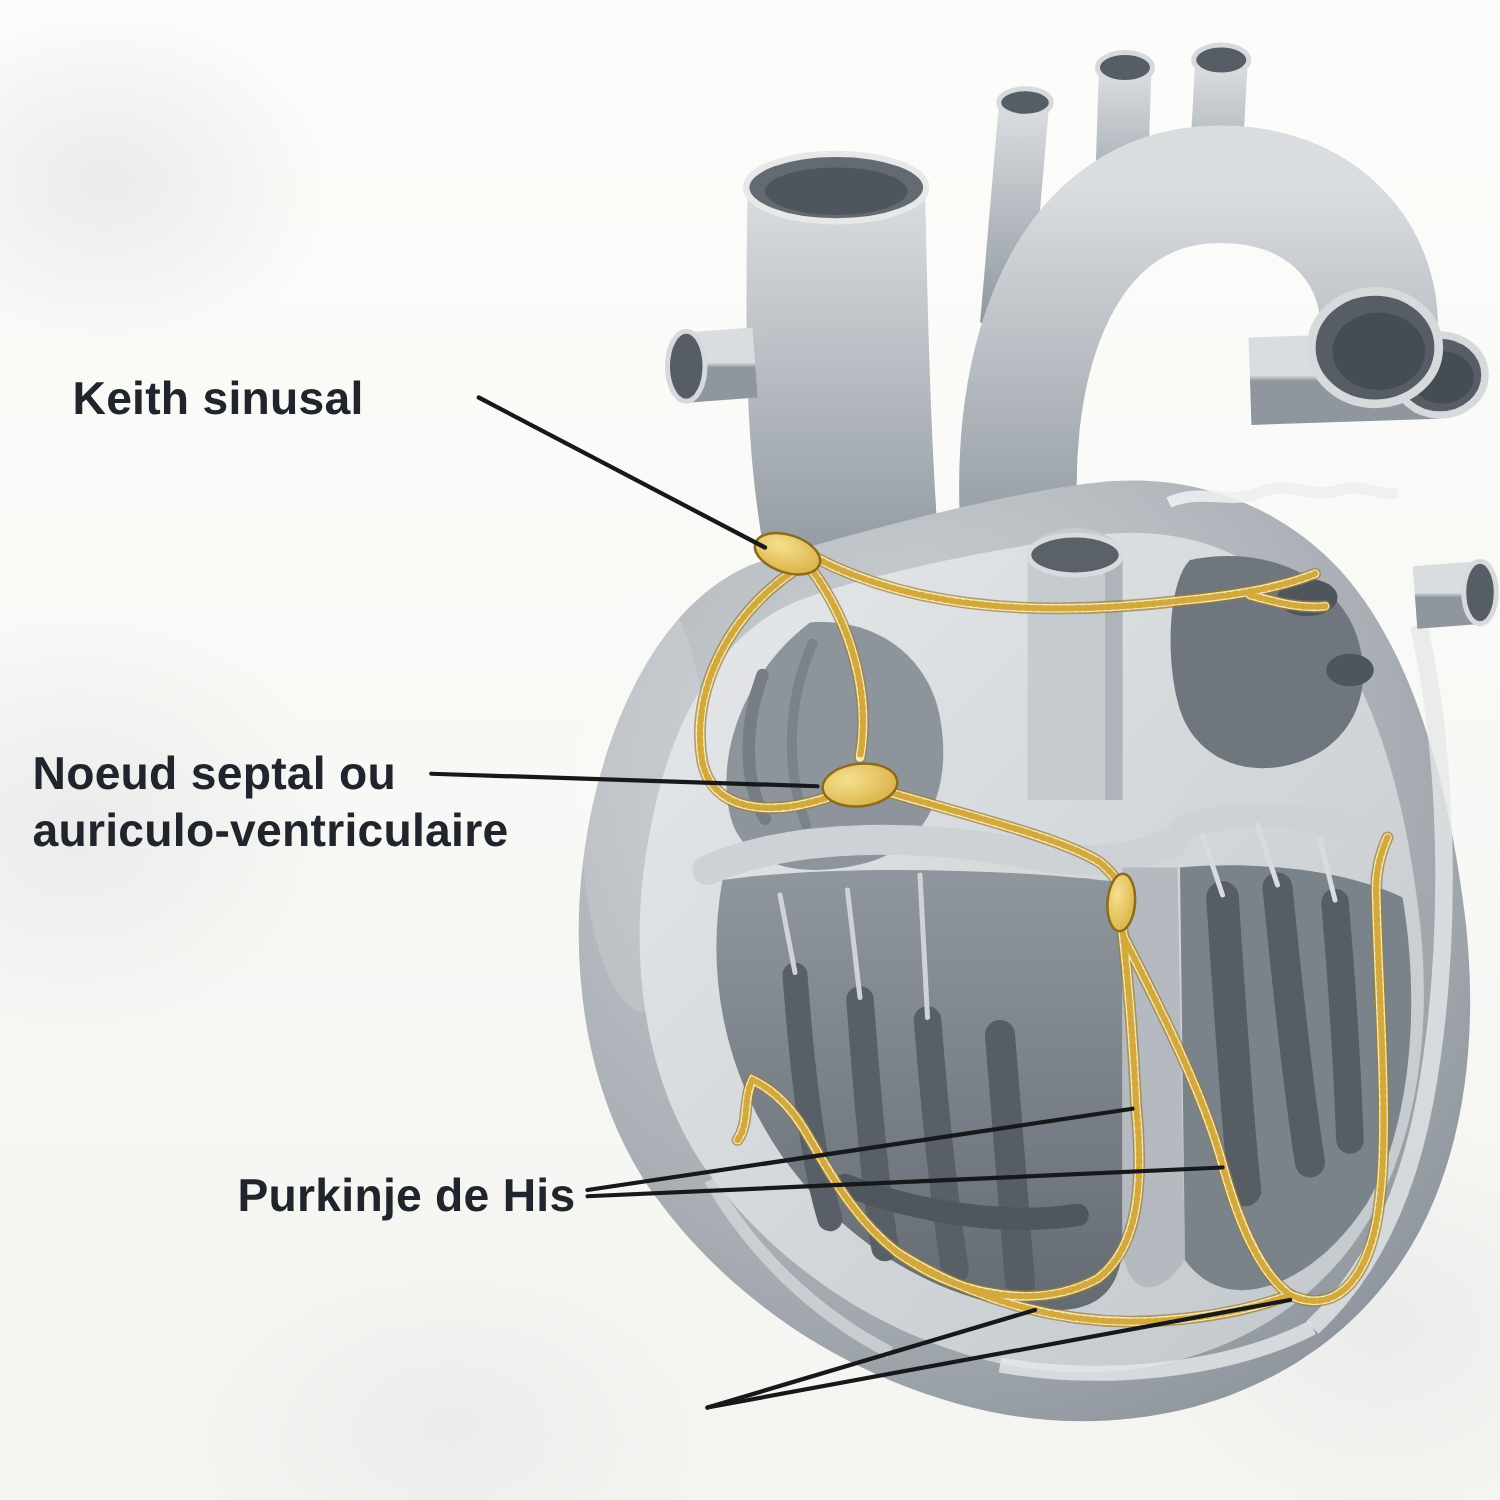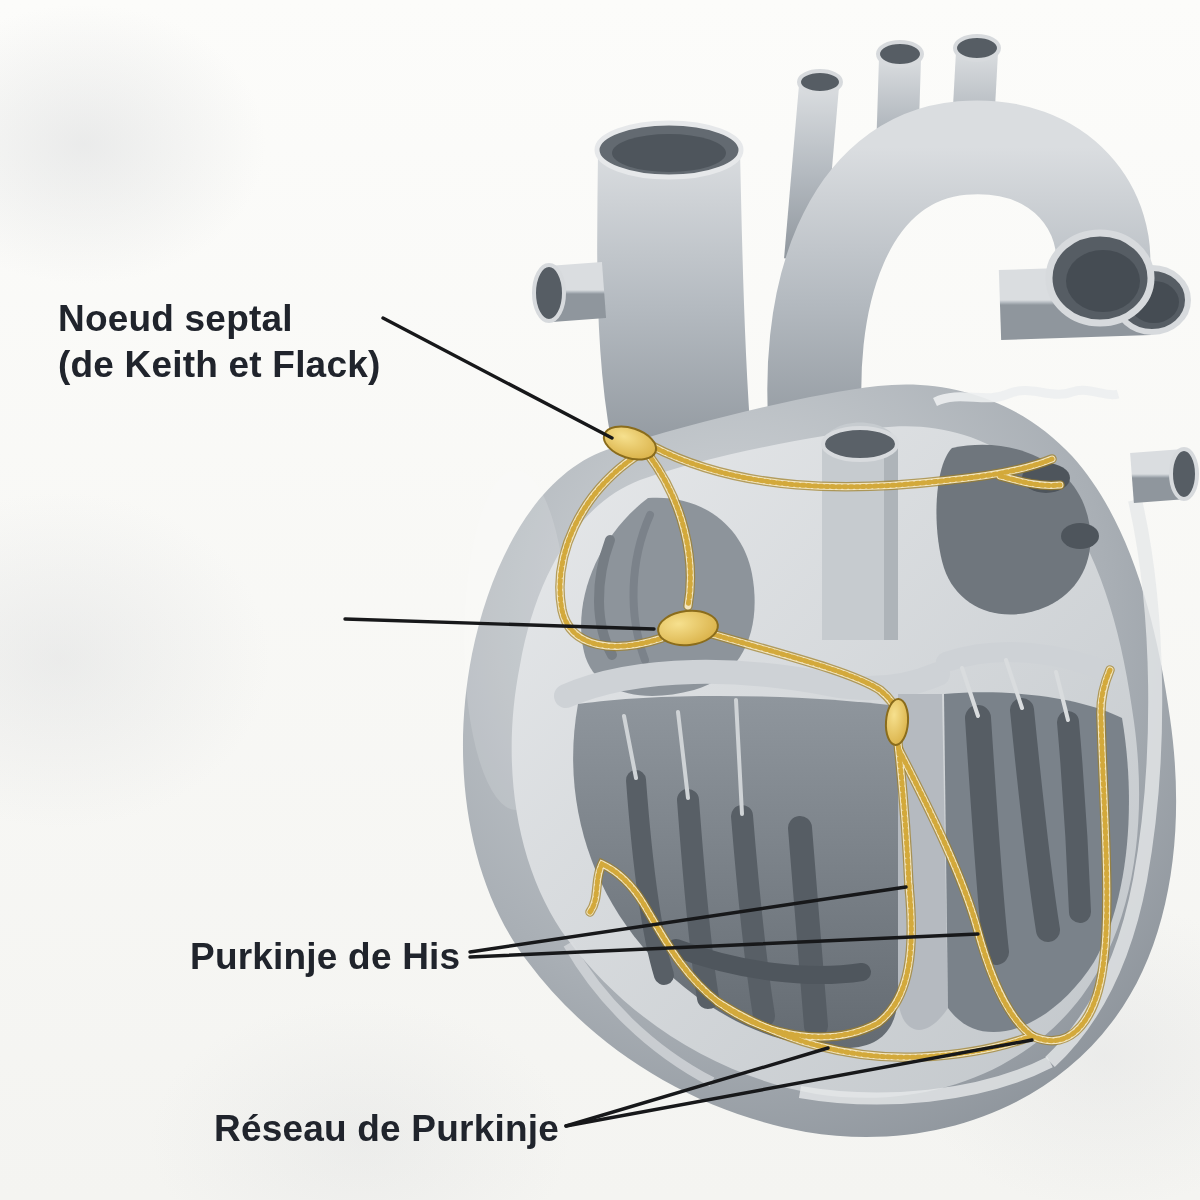--- a/index.html
+++ b/index.html
@@ -218,26 +218,26 @@
       <line class="leader" x1="383" y1="318" x2="612" y2="438"></line>
       <line class="leader" x1="345" y1="619" x2="654" y2="629"></line>
       <line class="leader" x1="470" y1="952" x2="906" y2="887"></line>
       <line class="leader" x1="470" y1="957" x2="978" y2="934"></line>
       <line class="leader" x1="566" y1="1126" x2="828" y2="1048"></line>
       <line class="leader" x1="566" y1="1126" x2="1032" y2="1040"></line>
     </g>
   </svg>
 
   <div class="label" style="left:58px;top:296px;">
-    <div>Noeud septal</div>
-    <div>(de Keith et Flack)</div>
+    <div>Keith sinusal</div>
   </div>
 
+  <div class="label" style="left:26px;top:596px;">
+    <div>Noeud septal ou</div>
+    <div>auriculo-ventriculaire</div>
+  </div>
 
   <div class="label" style="left:190px;top:934px;">
     <div>Purkinje de His</div>
   </div>
 
-  <div class="label" style="left:214px;top:1106px;">
-    <div>Réseau de Purkinje</div>
-  </div>
 
 </div>
 
 </body></html>

